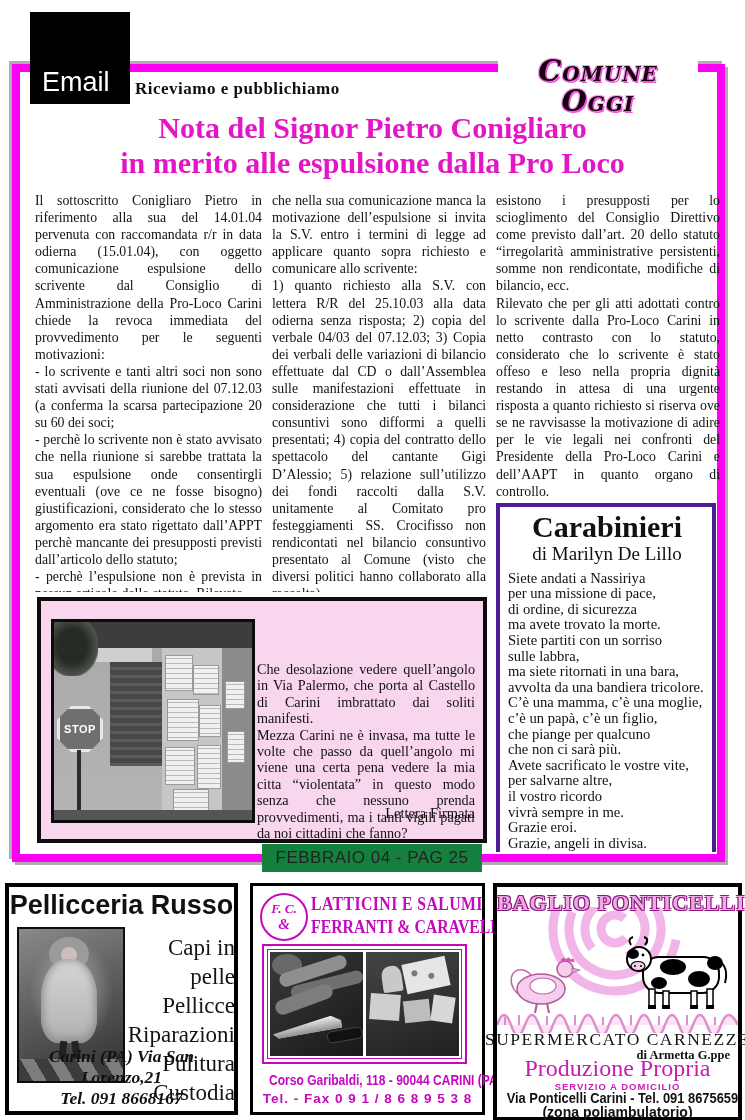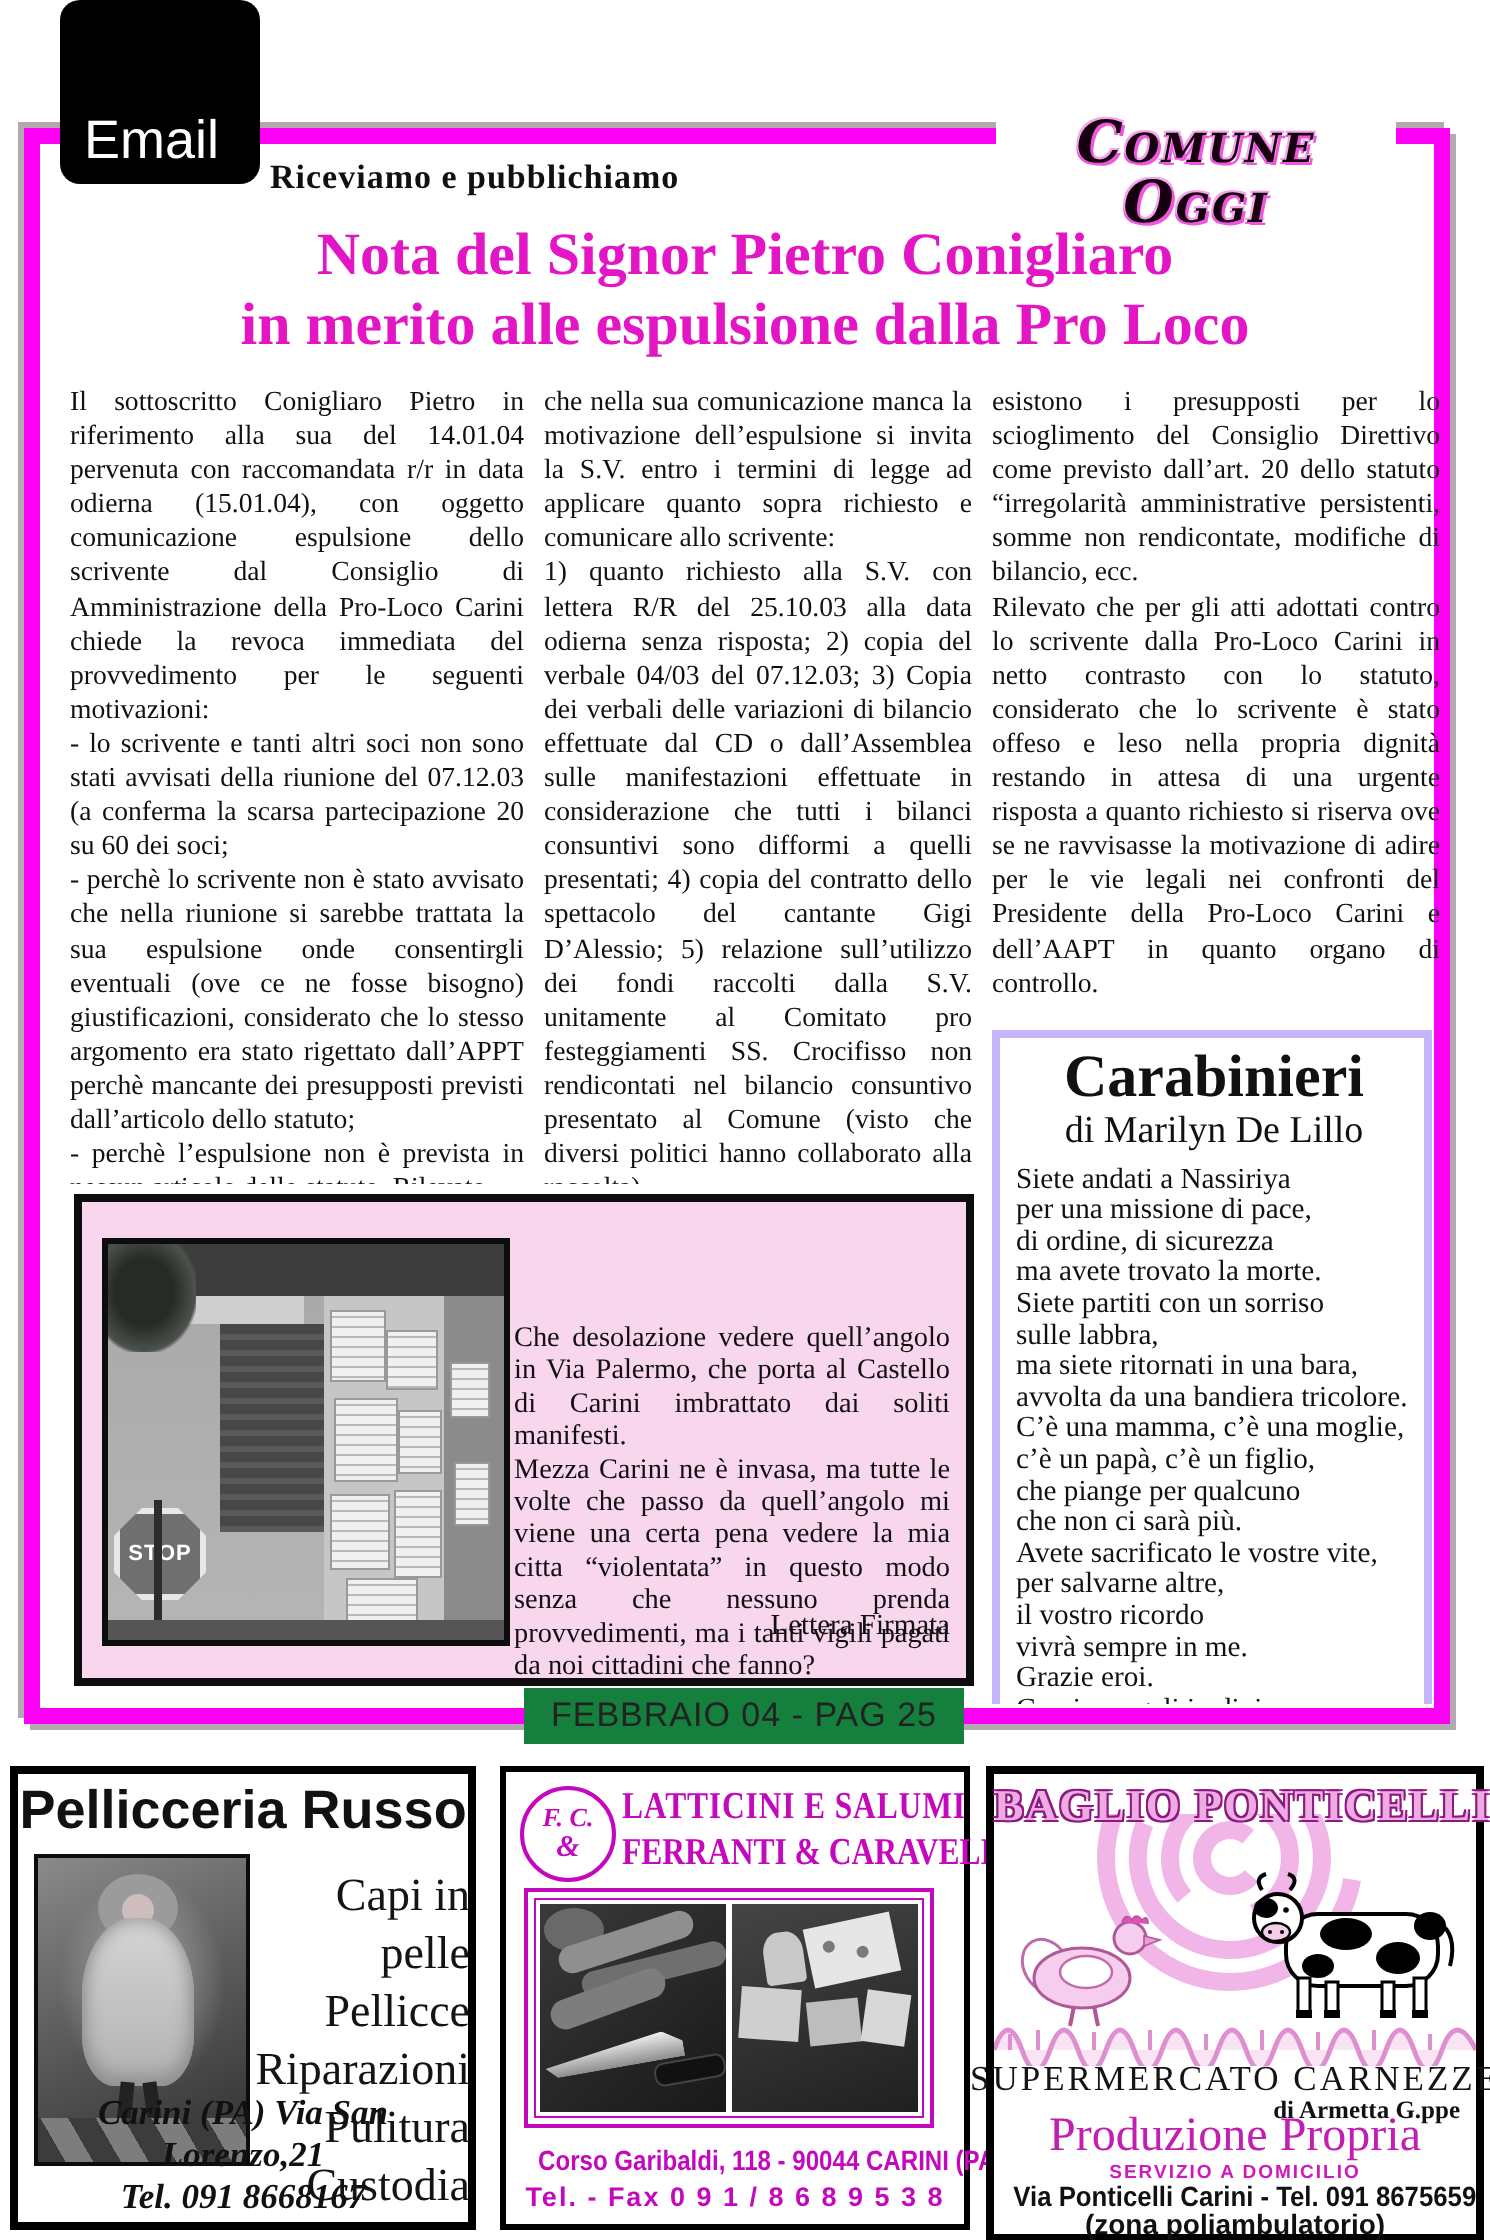--- a/index.html
+++ b/index.html
@@ -15,56 +15,56 @@
     position:absolute;left:12px;top:64px;width:697px;height:782px;
     border:8px solid #fb00f3;
     box-shadow:-3px -3px 0 #b3aab1, 3px 3px 0 #b3aab1;
   }
   .logo-gap{left:498px;top:56px;width:200px;height:30px;background:#fff;z-index:4;text-align:center;}
   .logo{
     font-family:"DejaVu Serif",serif;font-style:italic;font-weight:bold;
     font-variant:small-caps;font-size:29px;line-height:30px;color:#16000f;letter-spacing:1px;
     text-shadow:1.5px 1.5px 0 #f055de,-1px -1px 0 #f3a6ea,1px -1px 0 #f3a6ea,-1px 1px 0 #f055de;
   }
-  .email-box{left:30px;top:0;width:100px;height:92px;background:#000;z-index:5;border-radius:10px;}
+  .email-box{left:30px;top:12px;width:100px;height:92px;background:#000;z-index:5;}
   .email-label{position:absolute;left:12px;bottom:6px;color:#fff;font-family:"Liberation Sans",sans-serif;font-size:27px;}
   .kicker{left:135px;top:79px;z-index:5;font-weight:bold;font-size:17px;letter-spacing:0.5px;}
 
   
   .headline{left:40px;top:110px;width:665px;text-align:center;z-index:3;color:#e316c5;font-weight:bold;}
   .headline .l{font-size:30px;line-height:35px;}
 
   
   .cols{left:35px;top:192px;width:685px;display:flex;justify-content:space-between;z-index:2;}
   .col{font-size:13.8px;line-height:17.1px;text-align:justify;}
   .col1{width:227px;height:400px;overflow:hidden;}
   .col2{width:214px;height:400px;overflow:hidden;}
   .col3{width:224px;height:660px;overflow:hidden;}
   .sig{text-align:right;padding-right:8px;font-size:14.5px;margin-top:3px;}
 
   
-  .poem-box{margin-top:15px;margin-right:4px;border:4px solid #c4b5fd;background:#fff;padding:4px 6px 12px 8px;}
+  .poem-box{margin-top:3px;margin-right:4px;border:4px solid #4c1d95;background:#fff;padding:4px 6px 12px 8px;}
   .poem-title{text-align:center;font-weight:bold;font-size:30px;line-height:32px;}
   .poem-by{text-align:center;font-size:19px;line-height:22px;margin-bottom:6px;}
   .poem{font-size:14.6px;line-height:15.6px;text-align:left;}
 
   
   .naif{left:37px;top:597px;width:442px;height:238px;background:#f8d6ee;border:4px solid #0d0d0d;z-index:3;}
   .naif-title{position:absolute;left:216px;top:4px;font-family:"Liberation Sans",sans-serif;font-size:42px;color:#141414;white-space:nowrap;}
   .naif-text{position:absolute;left:216px;top:60px;width:218px;font-size:14.2px;line-height:16.4px;text-align:justify;}
   .naif-sig{position:absolute;left:216px;top:204px;width:218px;text-align:right;font-size:14.5px;}
   .naif-photo{position:absolute;left:10px;top:18px;width:198px;height:198px;border:3px solid #0d0d0d;background:linear-gradient(#a8a8a8,#b5b5b5);overflow:hidden;}
   .ph-top{position:absolute;left:0;top:0;width:100%;height:26px;background:#3d3d3d;}
   .ph-tree{position:absolute;left:-8px;top:-6px;width:52px;height:60px;background:radial-gradient(#262b26 40%,#4c524c 70%,transparent 75%);}
   .ph-sky{position:absolute;left:28px;top:0;width:70px;height:40px;background:#cfcfcf;}
   .ph-sign{position:absolute;left:3px;top:84px;width:46px;height:46px;background:#6f6f6f;
     clip-path:polygon(30% 0,70% 0,100% 30%,100% 70%,70% 100%,30% 100%,0 70%,0 30%);
     display:flex;align-items:center;justify-content:center;
     color:#fff;font-family:"Liberation Sans",sans-serif;font-weight:bold;font-size:11px;letter-spacing:0.5px;
-    border:0;box-shadow:inset 0 0 0 3px #e8e8e8;margin-top:48px;}
+    border:0;box-shadow:inset 0 0 0 3px #e8e8e8;}
   .ph-pole{position:absolute;left:23px;top:128px;width:4px;height:70px;background:#2c2c2c;}
   .ph-shutter{position:absolute;left:56px;top:40px;width:52px;height:104px;
     background:repeating-linear-gradient(#474747 0 5px,#5a5a5a 5px 8px);}
   .ph-wall{position:absolute;left:108px;top:26px;width:60px;height:172px;background:#c6c6c6;}
   .ph-wall2{position:absolute;right:0;top:26px;width:30px;height:172px;background:#8b8b8b;}
   .poster{position:absolute;background:repeating-linear-gradient(#f0f0f0 0 2px,#b9b9b9 2px 3px,#f0f0f0 3px 5px);box-shadow:0 0 0 1px #999;}
   .ph-ground{position:absolute;left:0;bottom:0;width:100%;height:10px;background:#555;}
 
   
   .footer-patch{left:262px;top:844px;width:220px;height:28px;background:#15803d;z-index:6;

